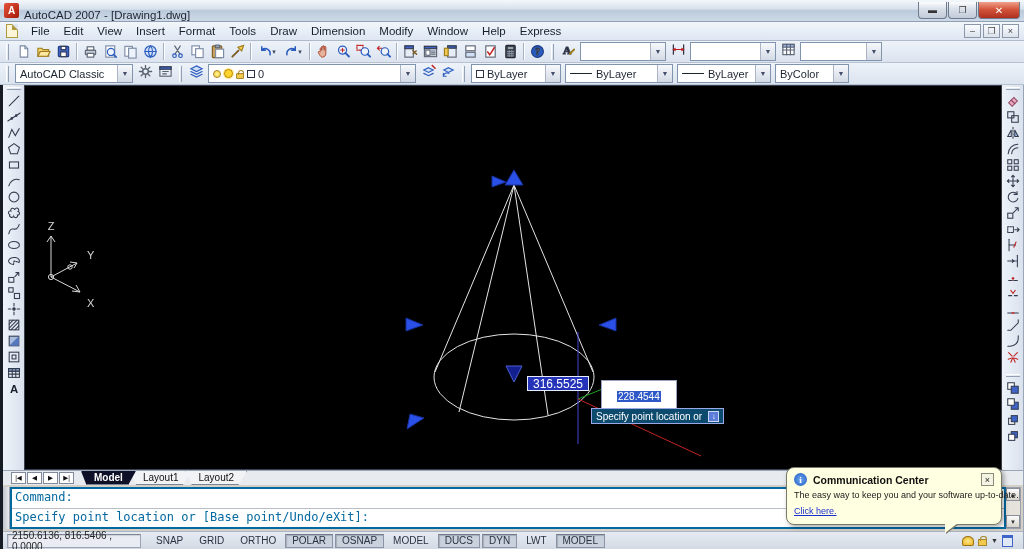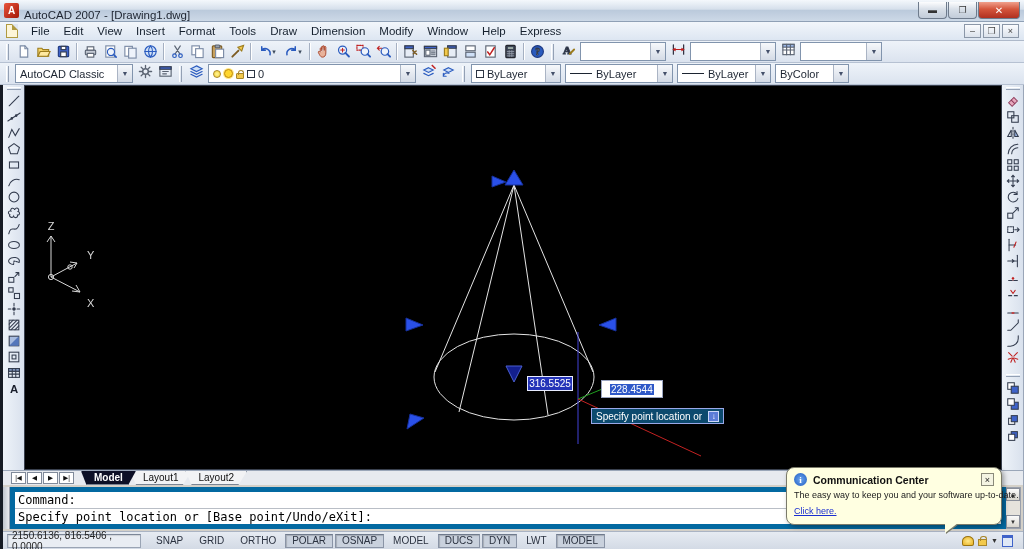--- a/index.html
+++ b/index.html
@@ -42,37 +42,37 @@
   
   .below { border-left:3px solid #161b24; border-right:1px solid #9aa6b8; }
   .main-row { display:flex; height:385px; }
   .vtb { width:21px; background:linear-gradient(90deg,#eef3f9,#d9e1ed); display:flex; flex-direction:column; align-items:center; padding-top:2px; }
   .vtb .hhandle { width:14px; height:3px; border-top:1px solid #fff; border-bottom:1px solid #93a0b4; margin-bottom:3px; }
   .vbtn { width:19px; height:16px; display:flex; align-items:center; justify-content:center; }
   .vgap { height:9px; }
   .canvas { flex:1; position:relative; background:#000; border:1px solid #39404e; }
   .canvas svg.scene { position:absolute; left:0; top:0; }
 
-  .dyn1 { position:absolute; left:502px; top:290px; width:46px; height:15px; background:#2433b8; border:1px solid #e8ecff; color:#fff; font-size:10px; display:flex; align-items:center; justify-content:center; }
-  .dyn2 { position:absolute; left:576px; top:294px; height:15px; background:#fff; border:1px solid #9aa4c0; padding:8px; display:flex; align-items:center; }
+  .dyn1 { position:absolute; left:502px; top:290px; width:62px; height:15px; background:#2433b8; border:1px solid #e8ecff; color:#fff; font-size:12px; display:flex; align-items:center; justify-content:center; }
+  .dyn2 { position:absolute; left:576px; top:294px; height:15px; background:#fff; border:1px solid #9aa4c0; padding:15px; display:flex; align-items:center; }
   .dyn2 .selected { background:#2e58c8; color:#fff; font-size:10px; padding:0 1px; }
   .dyntip { position:absolute; left:566px; top:322px; height:16px; background:#0c4a6e; border:1px solid #9aa8e8; color:#fff; font-size:10px; display:flex; align-items:center; padding:0 4px; white-space:nowrap; }
   .dyntip .key { width:11px; height:11px; background:#5b7cd8; border:1px solid #cdd8f8; color:#fff; font-size:8px; display:flex; align-items:center; justify-content:center; margin-left:6px; }
 
   
   .tabstrip { height:15px; background:#e7eaef; border-top:1px solid #9aa6b8; display:flex; align-items:flex-start; padding-left:8px; }
   .navbtns { display:flex; margin:1px 6px 0 0; }
   .navbtn { width:15px; height:12px; background:#fff; border:1px solid #808a9a; font-size:6.5px; color:#111; display:flex; align-items:center; justify-content:center; margin-right:1px; }
   .tab { height:14px; font-size:10px; padding:0 12px; display:flex; align-items:center; background:#f2f3f5; color:#111; border:1px solid #7a8494; border-top:none; clip-path:polygon(0 0,100% 0,86% 100%,10% 100%); margin-right:-6px; }
   .tab.active { background:#0d1026; color:#fff; font-weight:bold; z-index:2; }
 
   
   .cmdwin { height:46px; background:#d4d0c8; display:flex; padding:2px 2px 2px 0; }
   .cmd-grip { width:7px; background:linear-gradient(90deg,#bfc4cc,#e8eaee); border-right:1px solid #9aa0ac; }
-  .cmd-inner { flex:1; background:#fff; border:5px solid #0369a1; font-family:"DejaVu Sans Mono", monospace; font-size:12px; color:#000000; display:flex; flex-direction:column; }
+  .cmd-inner { flex:1; background:#fff; border:2px solid #0369a1; font-family:"DejaVu Sans Mono", monospace; font-size:12px; color:#0369a1; display:flex; flex-direction:column; }
   .cmd-hist { flex:1; padding:1px 3px; border-bottom:1px solid #b9bec6; }
   .cmd-prompt { height:18px; padding:1px 3px; }
   .cmd-scroll { width:15px; background:#e6e3dc; border:1px solid #9aa0ac; border-left:none; display:flex; flex-direction:column; justify-content:space-between; }
   .sarrow { height:13px; background:linear-gradient(#fbfbfb,#d8d5cd); border:1px solid #8a8f9a; font-size:6px; color:#333; display:flex; align-items:center; justify-content:center; }
 
   
   .statusbar { height:18px; background:linear-gradient(#e6ebf2,#d3dae5); display:flex; align-items:center; padding:0 4px; border-top:1px solid #aab4c4; }
   .coords { width:134px; height:14px; border:1px solid #9aa4b4; border-top-color:#7c8798; background:#e9edf3; font-size:10px; color:#222; display:flex; align-items:center; padding:0 4px; box-shadow:inset 1px 1px 1px rgba(0,0,0,.12); margin-right:8px; }
   .toggle { height:14px; font-size:10px; color:#2b3240; padding:0 6px; display:flex; align-items:center; margin-right:2px; border:1px solid transparent; }
   .toggle.pressed { border:1px solid #8a94a6; border-top-color:#6f7a8c; background:#c9d1dd; box-shadow:inset 1px 1px 1px rgba(0,0,0,.18); }

